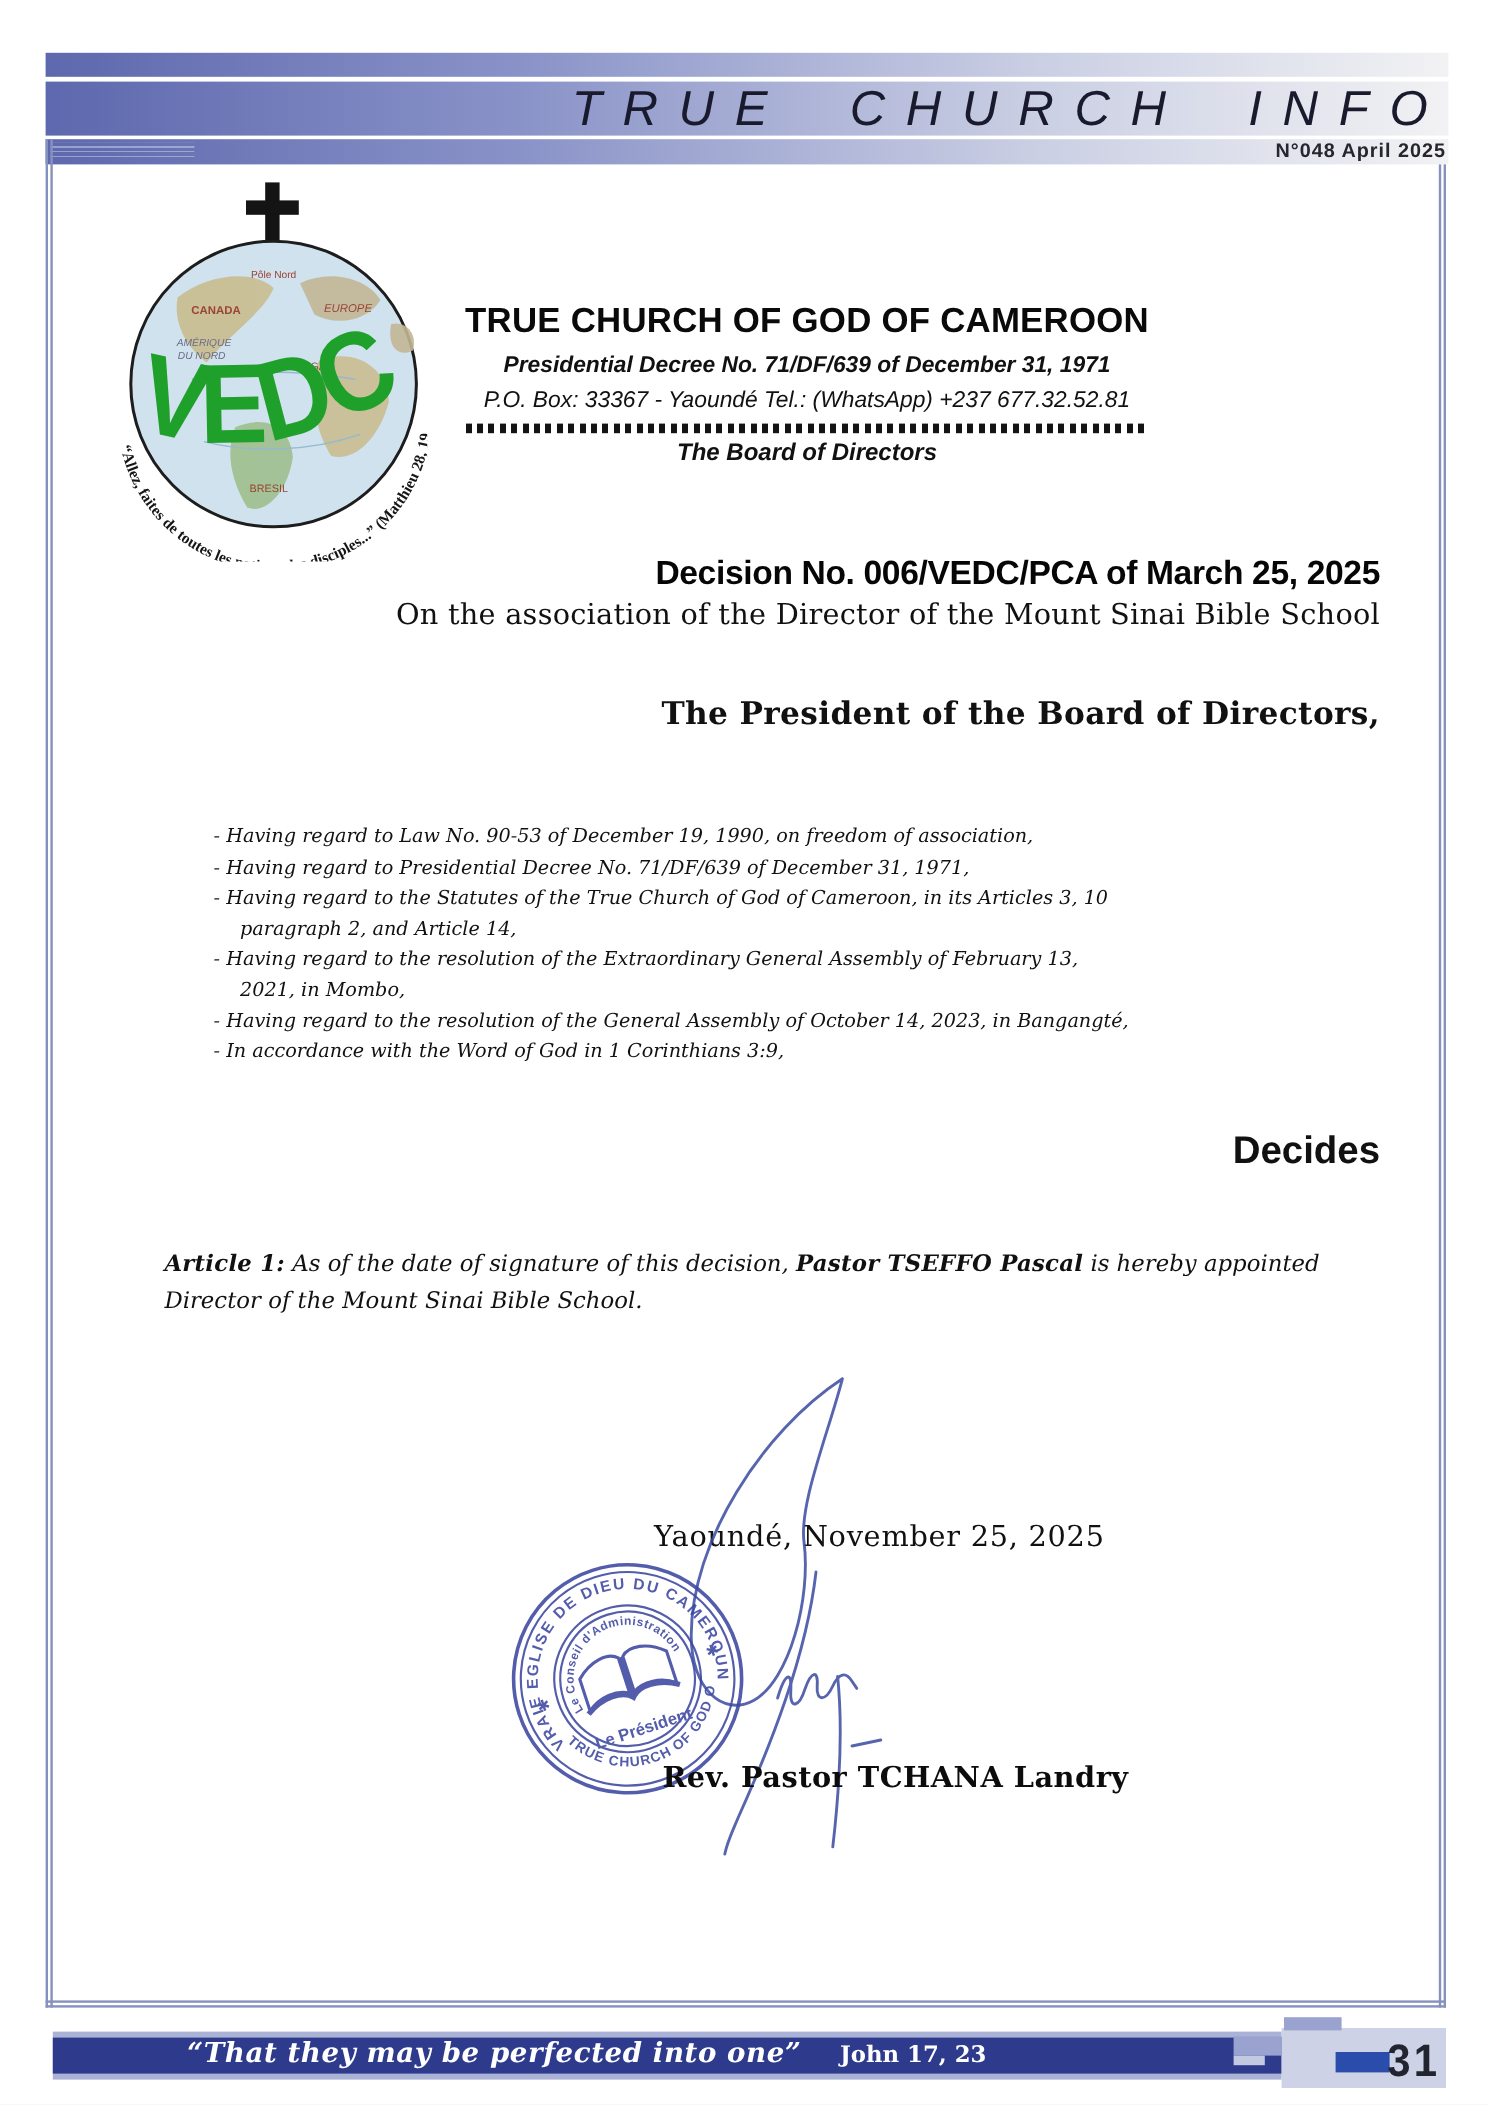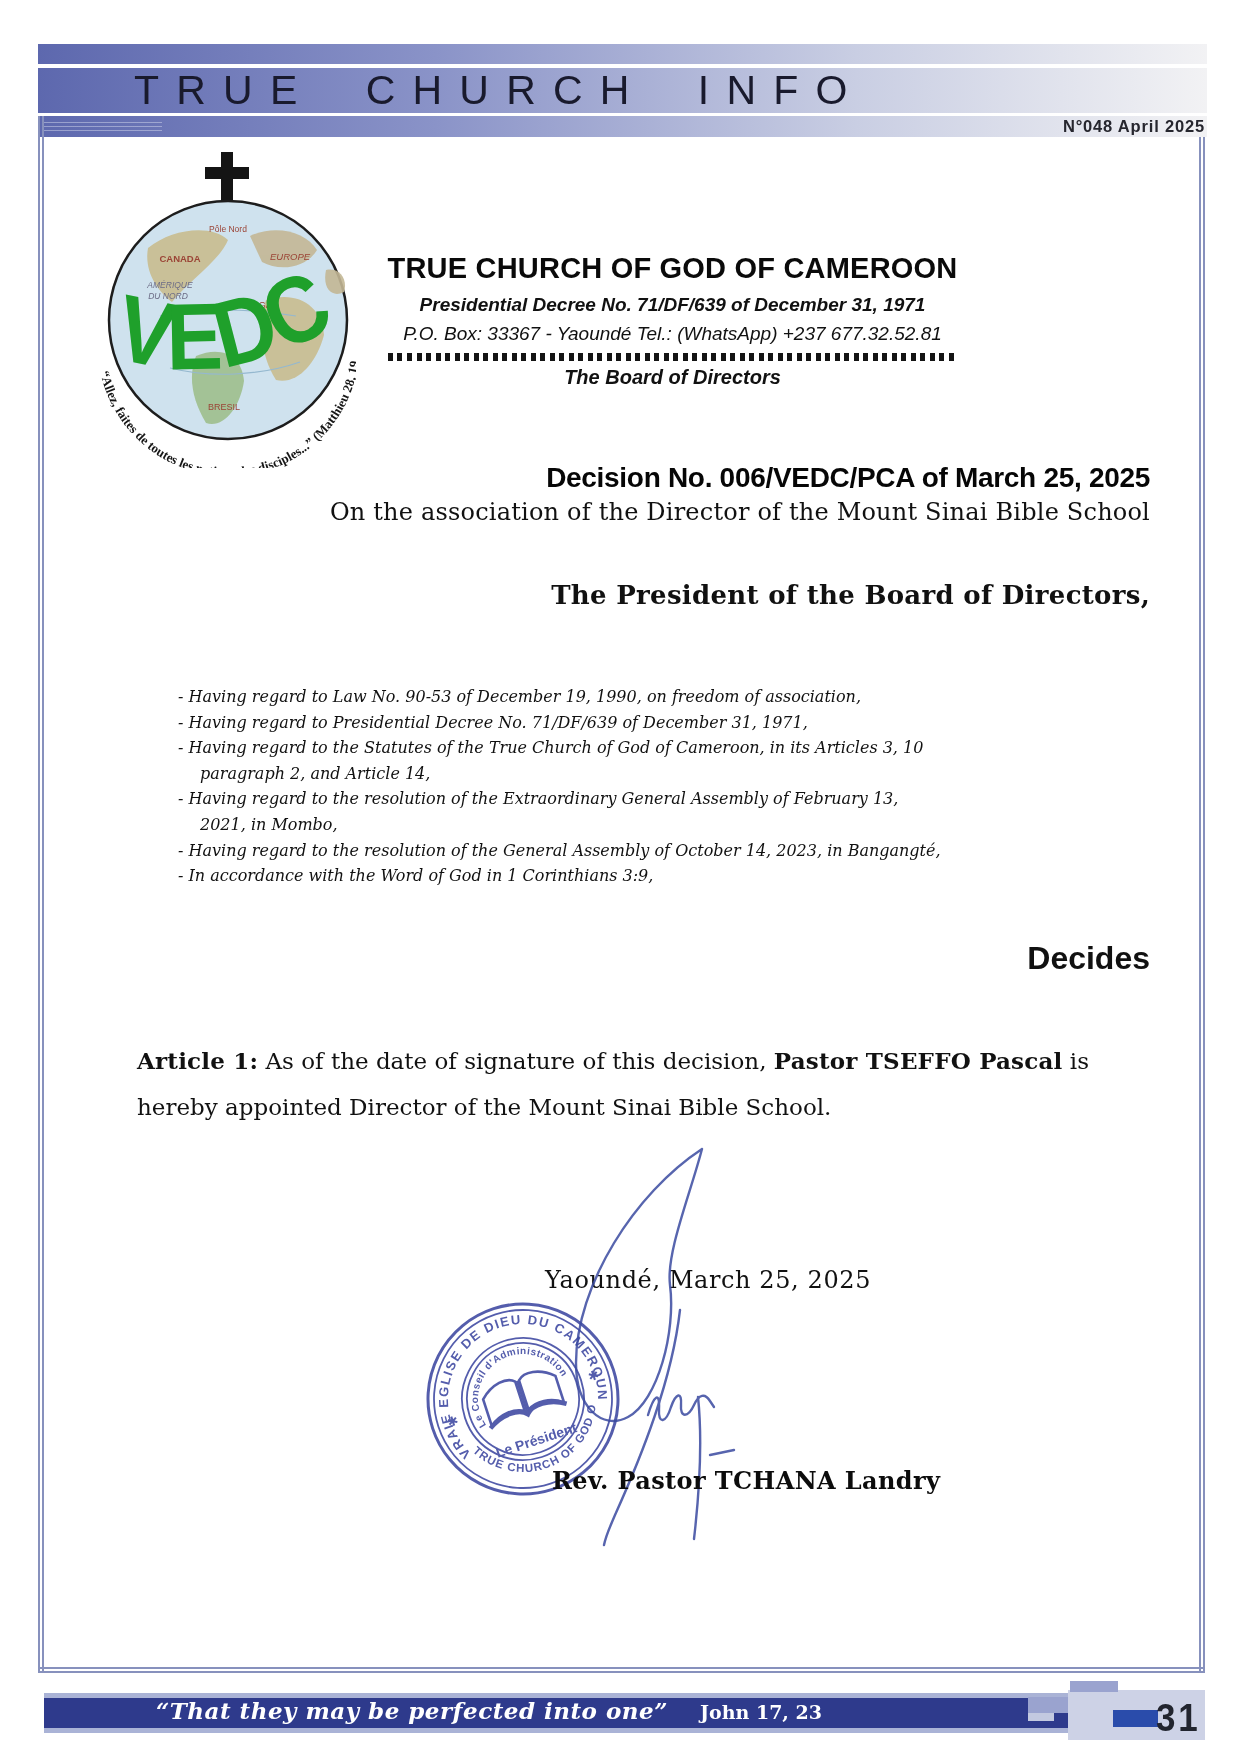--- a/index.html
+++ b/index.html
@@ -3,21 +3,21 @@
 <meta charset="utf-8">
 <style>
   html,body{margin:0;padding:0;background:#e9e9e9;}
   .page{position:relative;width:1241px;height:1754px;background:#ffffff;overflow:hidden;
         font-family:"DejaVu Serif", serif;color:#111;}
   
   .grad{background:linear-gradient(90deg,var(--banner_start) 0%, #8a93c8 34%, #c9cee3 70%, var(--banner_end) 100%);}
   .bar1{position:absolute;left:38px;top:44px;width:1169px;height:20px;}
   .bar2{position:absolute;left:38px;top:68px;width:1169px;height:45px;}
   .banner-title{font-family:"Liberation Sans",sans-serif;font-size:41px;line-height:45px;
-        letter-spacing:0.42em;word-spacing:0.55em;color:#191a2d;text-align:left;padding-left:96px;white-space:nowrap;}
+        letter-spacing:0.42em;word-spacing:0.55em;color:#191a2d;text-align:right;padding-left:96px;white-space:nowrap;font-style:italic;}
   .bar3{position:absolute;left:38px;top:116px;width:1169px;height:21px;}
   .bar3::before{content:"";position:absolute;left:4px;top:3px;width:120px;height:14px;opacity:.45;
         background:repeating-linear-gradient(180deg,transparent 0 3px,#dfe3f2 3px 4px);}
   .issue{position:absolute;right:2px;top:0;height:21px;line-height:21px;font-family:"Liberation Sans",sans-serif;
         font-weight:bold;font-size:16.5px;letter-spacing:0.05em;color:#26262e;}
   
   .vline{position:absolute;width:6px;border-left:2px solid #8791bd;border-right:2px solid #8791bd;box-sizing:border-box;}
   .hline{position:absolute;height:6px;border-top:2px solid #8791bd;border-bottom:2px solid #8791bd;box-sizing:border-box;}
   .border-left{left:38px;top:116px;height:1557px;}
   .border-right{left:1199px;top:137px;height:1536px;}
@@ -34,21 +34,21 @@
   
   .centercol{position:absolute;left:150px;width:1000px;text-align:right;}
   .dec-title{top:462px;font-family:"Liberation Sans",sans-serif;font-weight:bold;font-size:28px;letter-spacing:-0.3px;color:#060606;}
   .dec-subject{top:498px;font-size:24px;letter-spacing:0.2px;}
   .president{top:580px;font-weight:bold;font-size:26px;letter-spacing:0.3px;}
   .decides{top:940px;font-family:"Liberation Sans",sans-serif;font-weight:bold;font-size:32px;}
   
   .recitals{position:absolute;left:178px;top:684px;width:900px;font-style:italic;font-size:16px;line-height:25.6px;}
   .recitals .cont{padding-left:22px;}
   
-  .article{position:absolute;left:137px;width:1000px;font-size:23px;line-height:46px;}
+  .article{position:absolute;left:137px;width:1000px;font-size:19px;line-height:31px;font-style:italic;}
   .a1{top:1038px;}
   .a2{top:1119px;}
   .article b{letter-spacing:0.2px;}
   
   .dateline{position:absolute;left:545px;top:1266px;font-size:24px;letter-spacing:0.6px;}
   .sig-overlay{position:absolute;left:380px;top:1135px;width:440px;height:440px;}
   .signatory{position:absolute;left:552px;top:1466px;font-size:24px;font-weight:bold;letter-spacing:0.4px;color:#0c0c0c;}
   
   .footer-band{position:absolute;left:44px;top:1693px;width:1024px;height:40px;background:var(--footer_band);}
   .footer-bar{position:absolute;left:0;top:5px;width:100%;height:30px;background:var(--footer_navy);}
@@ -145,21 +145,21 @@
     <div>- Having regard to the resolution of the General Assembly of October 14, 2023, in Bangangté,</div>
     <div>- In accordance with the Word of God in 1 Corinthians 3:9,</div>
   </div>
 
   <div class="centercol decides">Decides</div>
 
   <div class="article a1">
     <b>Article 1:</b><span> As of the date of signature of this decision, </span><b>Pastor TSEFFO Pascal</b><span> is hereby appointed Director of the Mount Sinai Bible School.</span>
   </div>
 
-  <div class="dateline">Yaoundé, March 25, 2025</div>
+  <div class="dateline">Yaoundé, November 25, 2025</div>
 
   <div class="sig-overlay">
     <svg width="440" height="440" viewBox="0 0 440 440">
       <defs>
         <path id="stTop" d="M 78 301.5 A 75 75 0 1 1 208 301.5" fill="none"></path>
         <path id="stBottom" d="M 76.8 294.8 A 73 73 0 0 0 209.2 294.8" fill="none"></path>
         <path id="stInner" d="M 100.7 279.4 A 45 45 0 1 1 185.3 279.4" fill="none"></path>
       </defs>
 
       <g transform="rotate(-18 143 264)" opacity="0.88">

